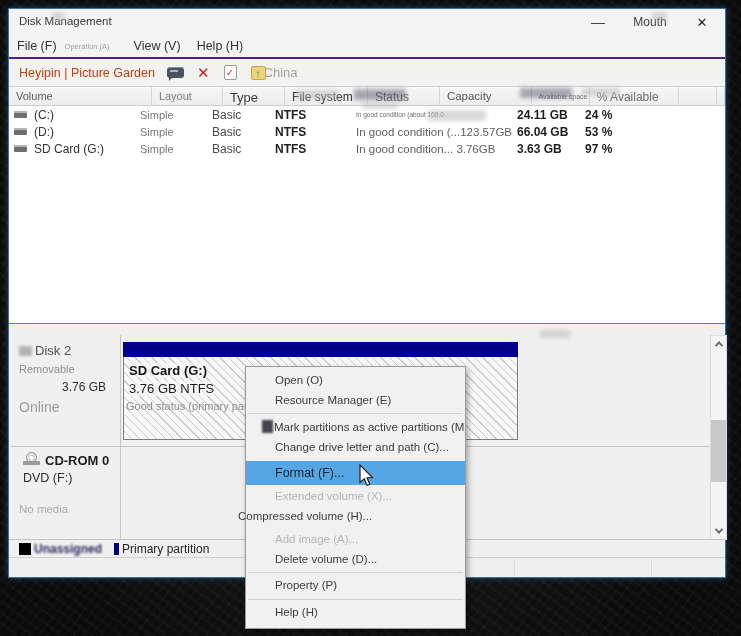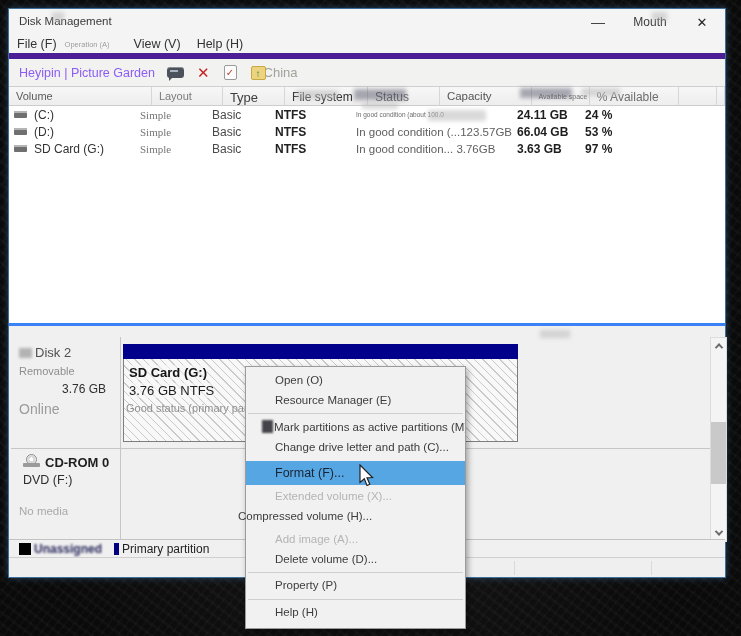--- a/index.html
+++ b/index.html
@@ -19,56 +19,56 @@
   }
   
   .titlebar { position:absolute; left:0; top:0; width:716px; height:26px; background:#f4f4f4; }
   .title { position:absolute; left:10px; top:6px; font-size:11.5px; color:#3a3a3a; }
   .tb-controls { position:absolute; right:0; top:0; height:26px; display:flex; align-items:center; }
   .tb-btn { text-align:center; color:#333; cursor:default; }
   .btn-min  { width:46px; font-size:14px; color:#444; }
   .btn-max  { width:58px; font-size:12px; color:#3c3c3c; }
   .btn-close{ width:46px; font-size:13px; color:#222; }
   
-  .menubar { position:absolute; left:0; top:26px; width:716px; height:24px; display:flex; align-items:center; border-bottom:6px solid #4c1d95; background:#f4f4f4;}
+  .menubar { position:absolute; left:0; top:26px; width:716px; height:24px; display:flex; align-items:center; border-bottom:2px solid #4c1d95; background:#f4f4f4;}
   .menu-item { font-size:12.5px; color:#333; padding:0 8px; }
   .menu-item.small { font-size:7.5px; color:#9d9d9d; padding:0 16px 0 0; filter:blur(0.3px); }
   
   .toolbar { position:absolute; left:0; top:50px; width:716px; height:28px; background:#f2f2f1; border-bottom:1px solid #cfcfcf; display:flex; align-items:center; }
-  .tbar-text { font-size:12.5px; color:#8b5cf6; margin-left:10px; filter:blur(0.3px);text-align:center; }
+  .tbar-text { font-size:12.5px; color:#c2410c; margin-left:10px; filter:blur(0.3px);text-align:center; }
   .ico { display:inline-block; position:relative; }
   .ico-console { width:17px; height:11px; background:#4c525c; border-radius:3px; margin-left:12px; box-shadow:inset 0 1px rgba(255,255,255,0.35); }
   .ico-console:after { content:""; position:absolute; left:2px; bottom:-3px; border:3px solid transparent; border-top-color:#4c525c; border-left-color:#4c525c; }
   .ico-console:before { content:""; position:absolute; left:3px; top:3px; width:8px; height:2px; background:#aeb4bd; }
   .ico-x { font-size:15px; font-weight:700; color:#c42020; margin-left:13px; line-height:1; }
   .ico-doc { width:13px; height:15px; background:#fdfdfd; border:1px solid #9a9a9a; border-radius:2px; margin-left:14px; font-size:10px; color:#c0392b; text-align:center; line-height:13px; font-weight:700; }
   .ico-folder { width:15px; height:14px; background:#ecd37f; border:1px solid #c9a93f; border-radius:2px; margin-left:14px; font-size:10px; font-weight:700; color:#2e7d32; text-align:center; line-height:13px; z-index:1; }
   .tbar-china { font-size:13px; color:#a2a29b; margin-left:-2px; filter:blur(0.4px); }
   
   .listpane { position:absolute; left:0; top:78px; width:716px; height:236px; background:#fff; }
   .hdr-row { display:flex; height:19px; }
   .hcell { background:linear-gradient(#f7f7f7,#ededed); border-right:1px solid #d6d6d6; border-bottom:1px solid #cdcdcd; font-size:11px; color:#5a5a5a; padding:3px 0 0 7px; white-space:nowrap; overflow:hidden; position:relative; }
   .hc-volume{width:145px;} .hc-layout{width:72px;color:#7b7b7b;filter:blur(0.3px);} .hc-type{width:63px;font-size:13px;color:#3d3d3d;}
   .hc-fs{width:84px;font-size:12px;color:#2f2f2f;} .hc-status{width:73px;font-size:12px;color:#6a6a6a;}
   .hc-capacity{width:93px;font-size:11.5px;color:#555;} .hc-avail{width:59px;font-size:7px;color:#6f6f6f;padding-top:6px;}
   .hc-pct{width:91px;font-size:12px;color:#6e6e6e;} .hc-fill{width:38px;} .hc-stub{flex:1;}
   .vrow { display:flex; height:17px; align-items:center; }
   .vc { white-space:nowrap; overflow:visible; }
   .vc-volume{width:123px; display:flex; align-items:center; font-size:12px; color:#333; padding-left:5px;}
   .drive-ico{ width:13px; height:7px; background:#6f6f6f; border-radius:1px; box-shadow:inset 0 2px #b5b5b5; margin-right:7px; flex:none;}
-  .vc-layout{width:72px; font-size:11px; color:#767676; padding-left:8px; filter:blur(0.3px);font-family:Liberation Serif, serif;}
+  .vc-layout{width:72px; font-size:11px; color:#767676; padding-left:8px; filter:blur(0.3px);}
   .vc-type{width:63px; font-size:12px; color:#4a4a4a; padding-left:8px;}
   .vc-fs{width:84px; font-size:12px; font-weight:600; color:#222; padding-left:8px;}
   .vc-status{width:152px; font-size:11.5px; color:#5f5f5f; padding-left:5px;}
   .vc-status.tiny{font-size:6.5px; color:#6a6a6a;}
   .vc-cap{width:14px;}
   .vc-avail{width:59px; font-size:12px; font-weight:600; color:#1e1e1e;}
   .vc-pct{width:91px; font-size:12px; font-weight:600; color:#1e1e1e; padding-left:9px;}
   
-  .graphpane { position:absolute; left:0; top:314px; width:716px; height:216px; background:#f0f0f0; border-top:3px solid #3b82f6; }
+  .graphpane { position:absolute; left:0; top:314px; width:716px; height:216px; background:#f0f0f0; border-top:1px solid #3b82f6; }
   .disk-row { position:absolute; left:2px; top:11px; width:699px; height:112px; border-bottom:1px solid #c6c6c6; }
   .cd-row   { position:absolute; left:2px; top:123px; width:699px; height:93px; }
   .left-box { position:absolute; left:0; top:0; width:110px; height:100%; border-right:1px solid #c6c6c6; padding:8px 0 0 8px; }
   .disk-name { font-size:13px; color:#4f4f4f; display:flex; align-items:center; }
   .disk-name .pre-smudge{ width:13px; height:10px; background:rgba(130,130,130,0.55); filter:blur(1.5px); margin-right:3px; }
   .disk-sub { font-size:11px; color:#8e8e8e; margin-top:5px; }
   .disk-size { font-size:12px; color:#2e2e2e; margin-top:5px; padding-left:3px;margin-left:40px; }
   .disk-state { font-size:14px; color:#9b9b9b; margin-top:5px; }
   .part-block { position:absolute; left:112px; top:7px; width:395px; height:98px; }
   .part-bar { height:15px; }

